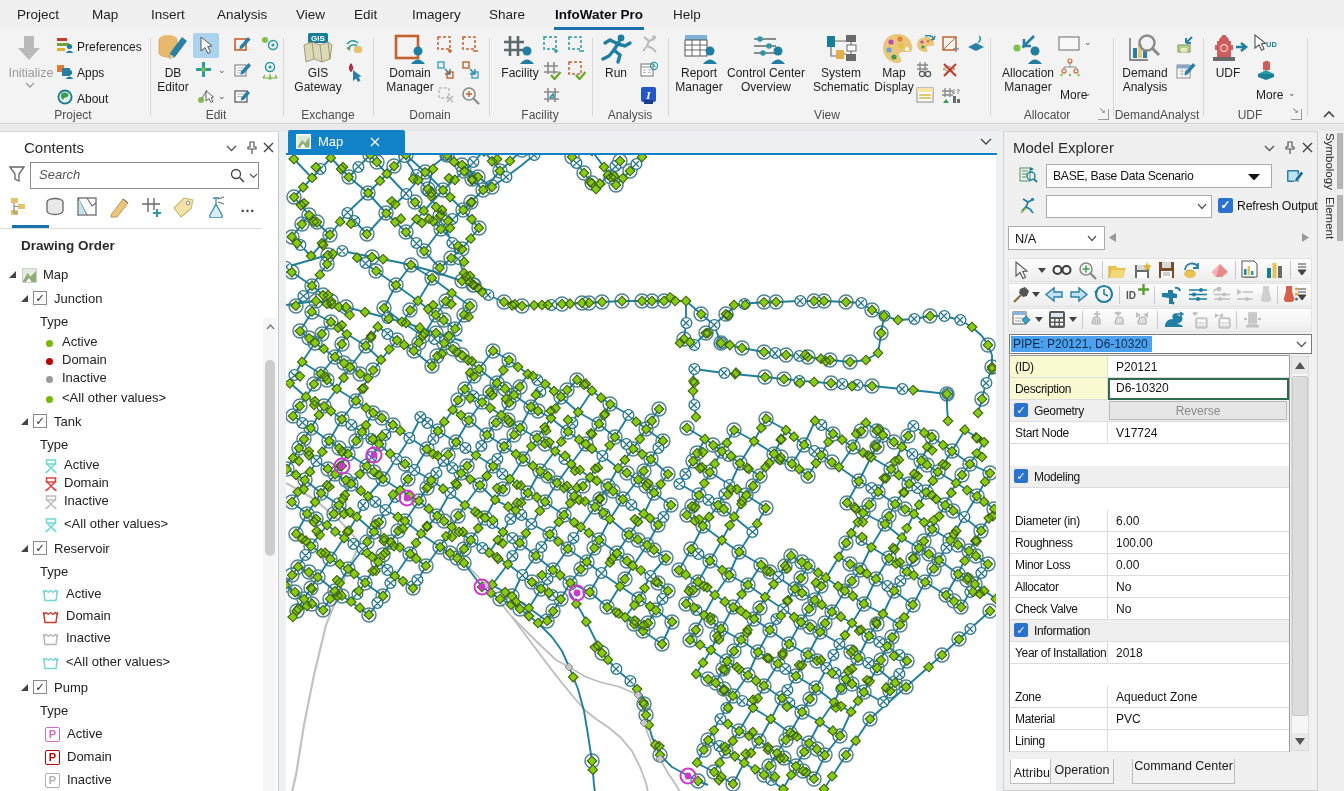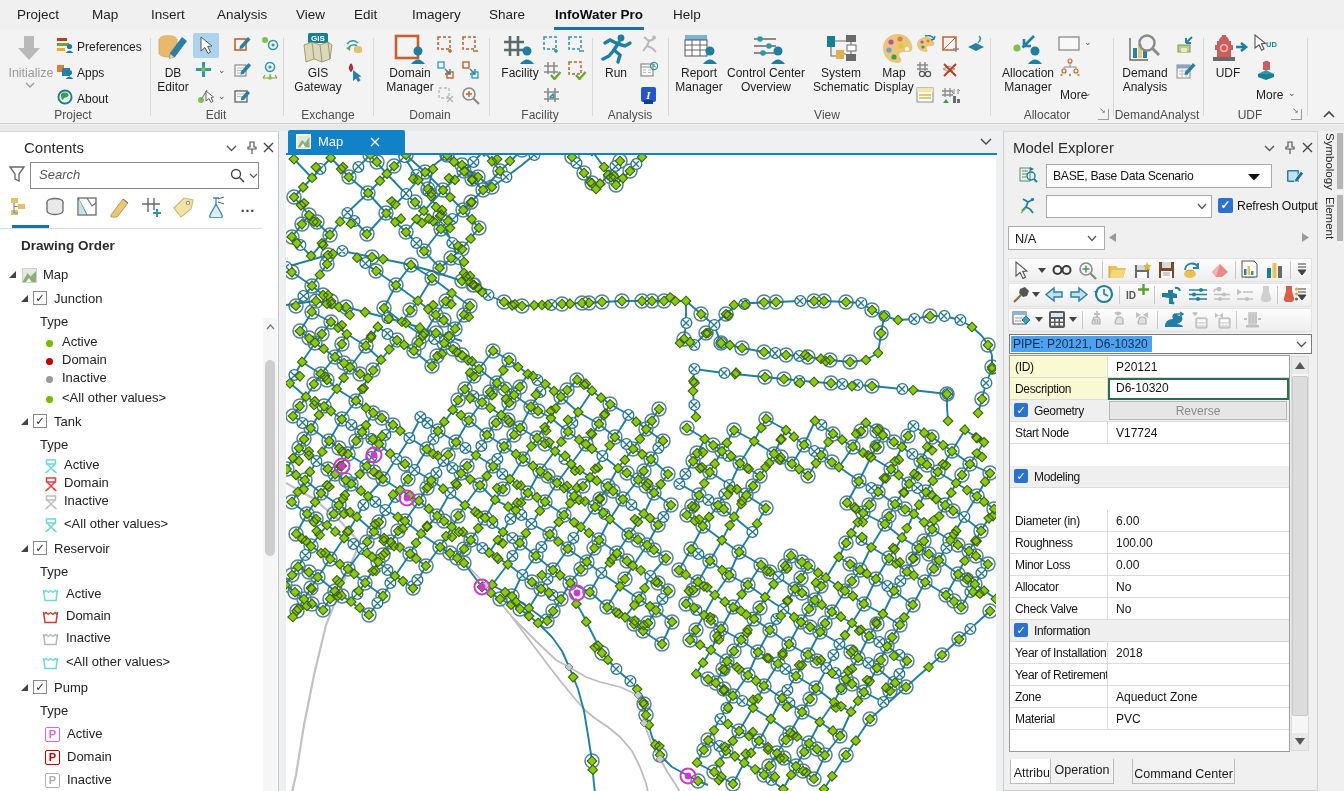--- a/index.html
+++ b/index.html
@@ -945,31 +945,31 @@
 <div class="gv">No</div>
 </div>
 <div class="grow hdr" style="top:264px">
 <div class="gl"><span class="gchk">✓</span>Information</div>
 <div class="gv"></div>
 </div>
 <div class="grow" style="top:286px">
 <div class="gl">Year of Installation</div>
 <div class="gv">2018</div>
 </div>
-<div class="grow" style="top:308px">
-<div class="gl">Year of Retirement</div>
-<div class="gv"></div>
-</div>
 <div class="grow" style="top:330px">
 <div class="gl">Zone</div>
 <div class="gv">Aqueduct Zone</div>
 </div>
 <div class="grow" style="top:352px">
 <div class="gl">Material</div>
 <div class="gv">PVC</div>
+</div>
+<div class="grow" style="top:374px">
+<div class="gl">Lining</div>
+<div class="gv"></div>
 </div>
 </div>
 
 <div style="position:absolute;left:287px;top:224px;width:18px;height:395px;background:#f6f6f6;border:1px solid #dcdcdc"></div>
 <div style="position:absolute;left:288px;top:225px;width:16px;height:17px;background:#e9e9e9"></div>
 <svg style="position:absolute;left:291px;top:230px" width="10" height="7" viewBox="0 0 10 7">
         <path d="M5 0 L10 7 L0 7 Z" fill="#555"></path>
       </svg>
 <div style="position:absolute;left:288px;top:244px;width:16px;height:340px;background:#dcdcdc;border:1px solid #c9c9c9;border-radius:2px"></div>
 <div style="position:absolute;left:288px;top:601px;width:16px;height:17px;background:#e9e9e9"></div>
@@ -977,21 +977,21 @@
         <path d="M5 7 L10 0 L0 0 Z" fill="#555"></path>
       </svg>
 
 <div class="btab" style="left:6px;width:54px;background:#fff;border-top:1px solid #fff">
         <div style="margin-top:6px">Attribute</div>
       </div>
 <div class="btab" style="left:46px;width:64px">
         <div style="margin-top:4px">Operation</div>
       </div>
 <div class="btab" style="left:128px;width:103px">
-        <div style="margin-top:8px">Command Center</div>
+        <div style="margin-top:0">Command Center</div>
       </div>
 
   </div>
 
   <div id="rstrip">
     <span class="vtext" style="left:5px;top:2px">Symbology</span>
     <span class="vtext" style="left:5px;top:66px">Element</span>
     <div class="abs" style="left:18px;top:2px;width:6px;height:56px;background:#b5b5b5"></div>
     <div class="abs" style="left:18px;top:64px;width:6px;height:46px;background:#b5b5b5"></div>
   </div>

